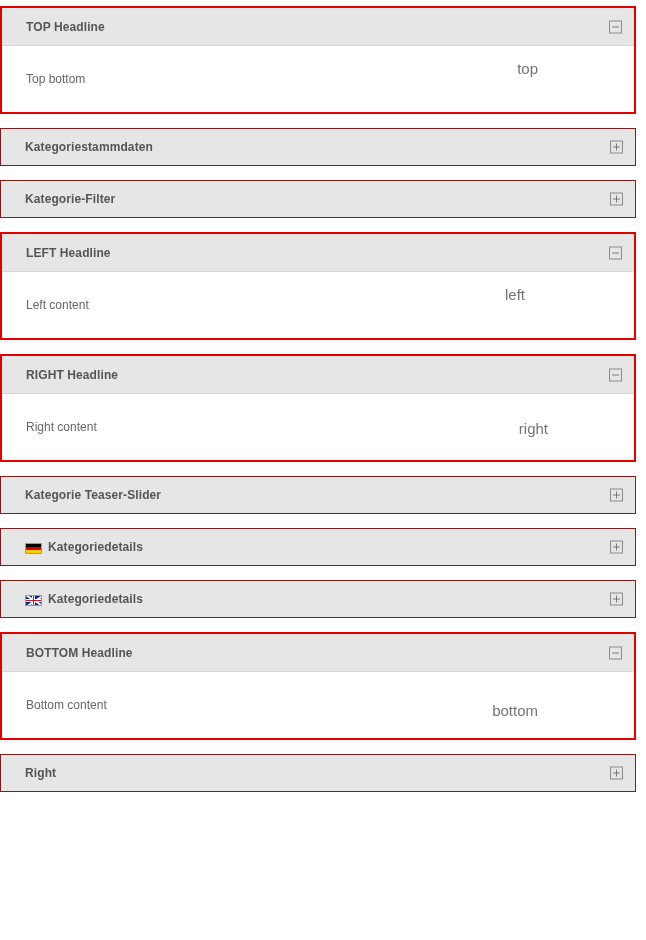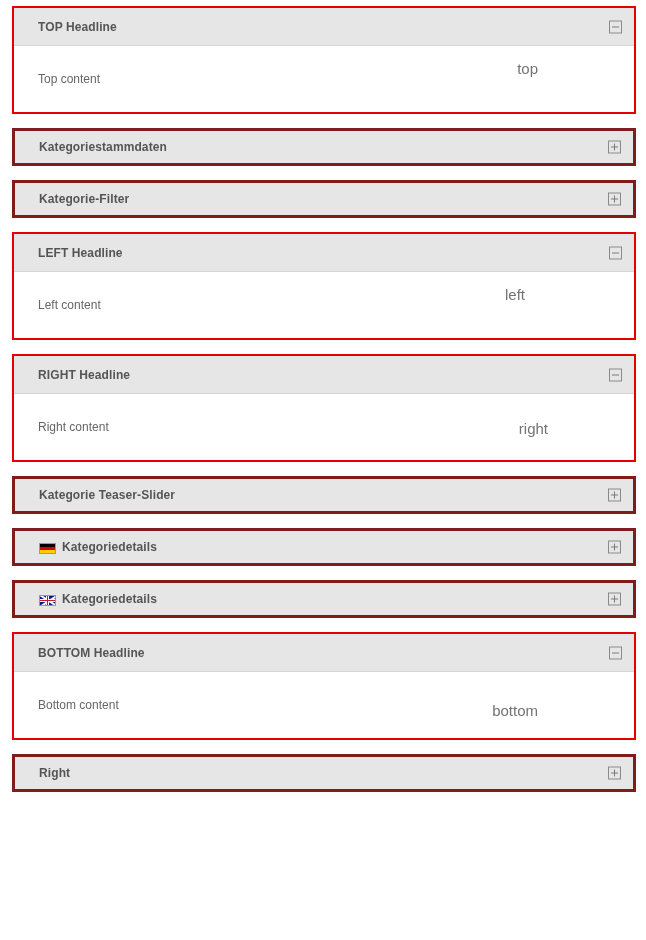--- a/index.html
+++ b/index.html
@@ -13,38 +13,38 @@
     font-family: "Liberation Sans", sans-serif;
     font-size: 12px;
     color: #555555;
     overflow: hidden;
   }
   .page {
     position: relative;
     width: 646px;
     height: 836px;
     box-sizing: border-box;
-    padding: 6px 10px 0 12px;
+    padding: 6px 10px 0 0;
   }
   
   .panel {
     position: relative;
     box-sizing: border-box;
     margin-bottom: 14px;
     background: #ffffff;
   }
   .panel.highlight {
     border: 2px solid #e50000;
   }
   .panel-header {
     position: relative;
     box-sizing: border-box;
     height: 38px;
     background: #e6e6e6;
-    border: 3px solid #7f1d1d;
+    border: 1px solid #7f1d1d;
     display: flex;
     align-items: center;
     padding: 0 12px 0 24px;
   }
   .panel.highlight > .panel-header {
     border: none;
     border-bottom: 1px solid #d6d6d6;
     height: 38px;
   }
   .panel-title {
@@ -183,21 +183,21 @@
 <body>
 
 <div class="page">
 
   <div class="panel highlight">
     <div class="panel-header">
       <span class="panel-title">TOP Headline</span>
       <span class="toggle-icon"></span>
     </div>
     <div class="panel-body">
-      <span class="body-text">Top content</span>
+      <span class="body-text">Top bottom</span>
       <span class="marker top">top</span>
     </div>
   </div>
 
   <div class="panel">
     <div class="panel-header">
       <span class="panel-title">Kategoriestammdaten</span>
       <span class="toggle-icon plus"></span>
     </div>
   </div>

